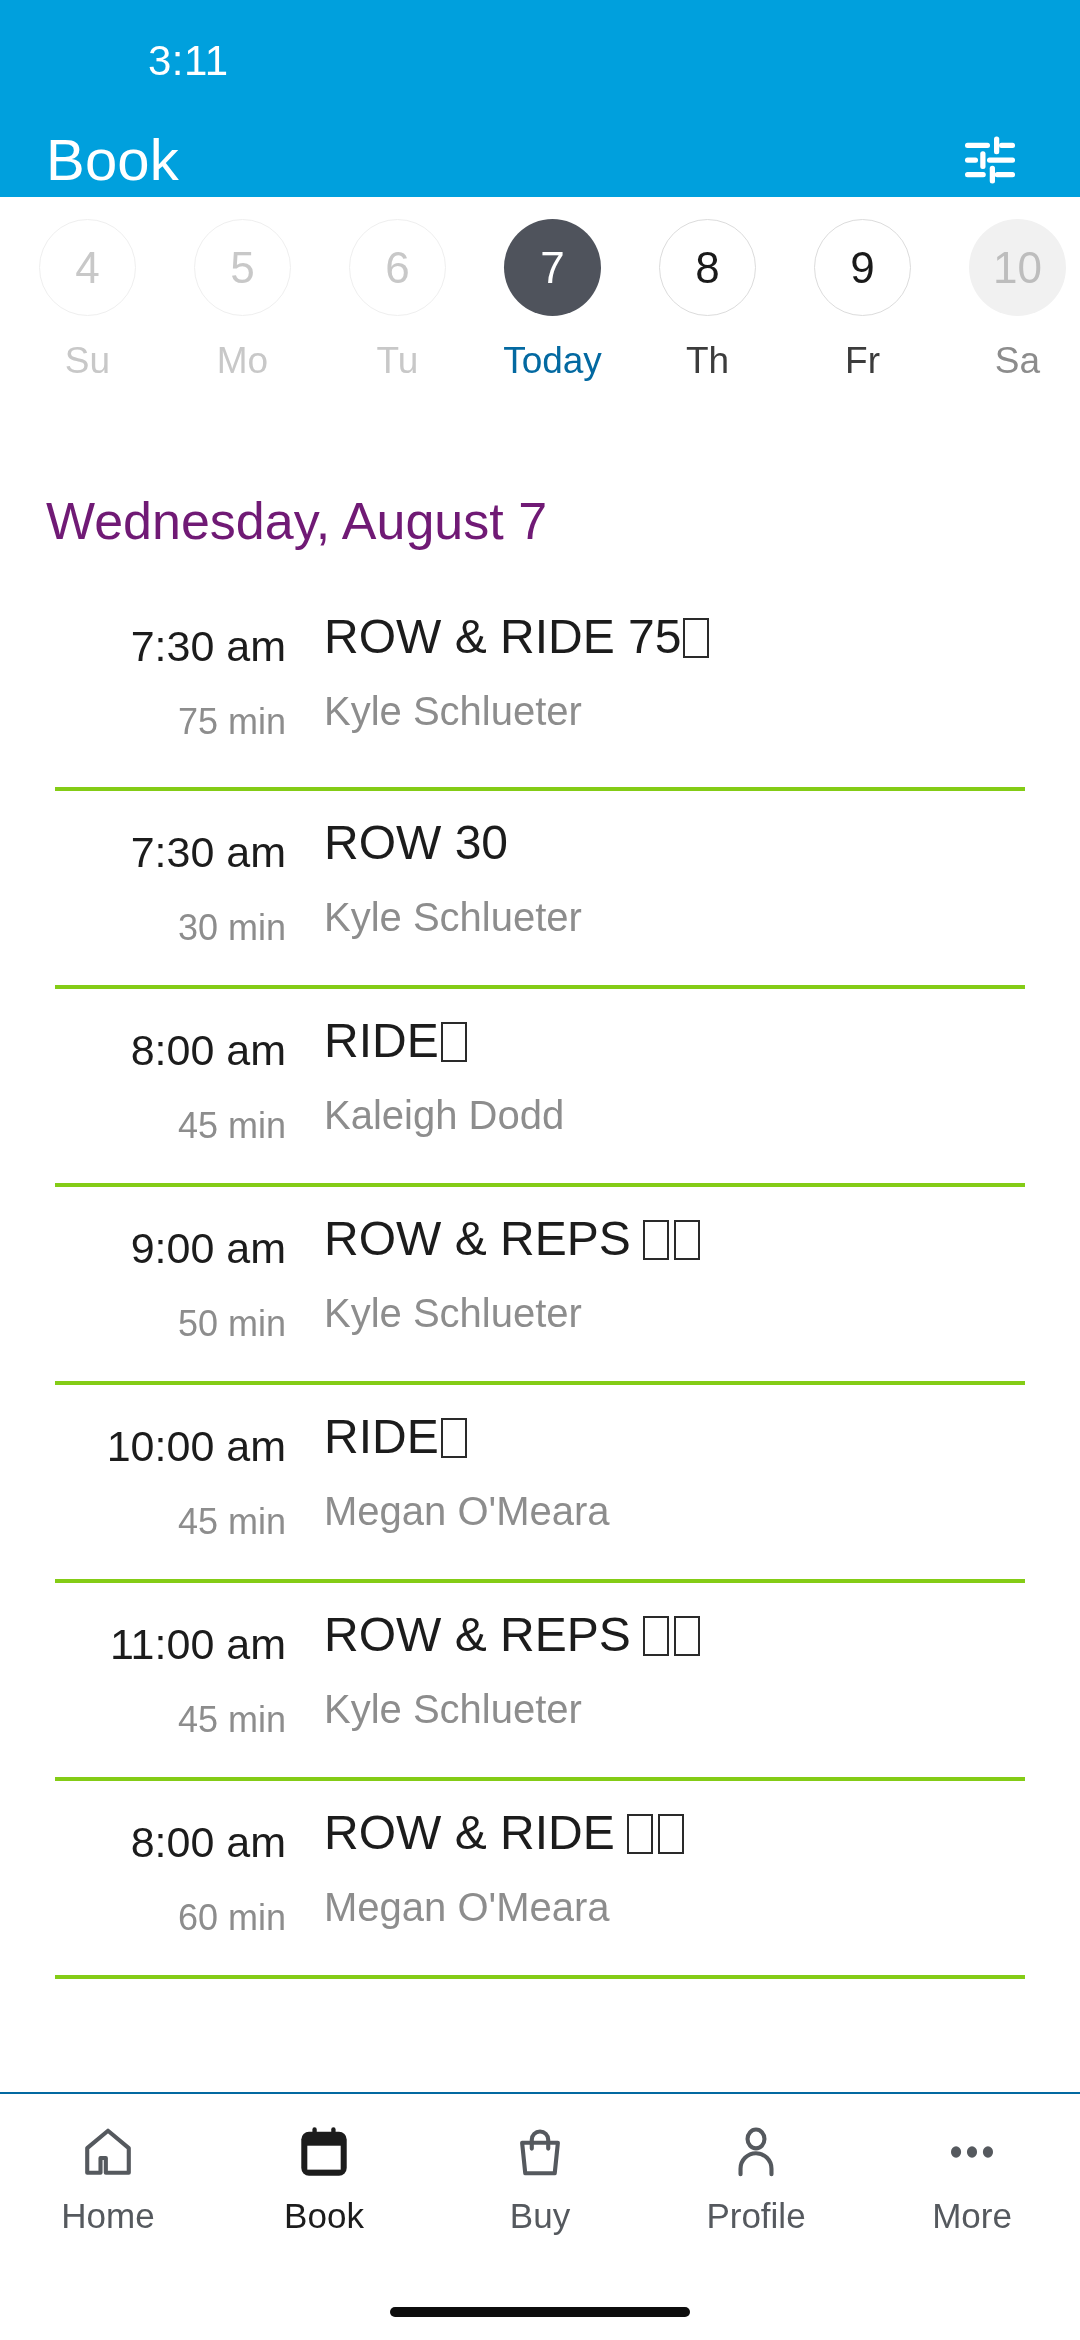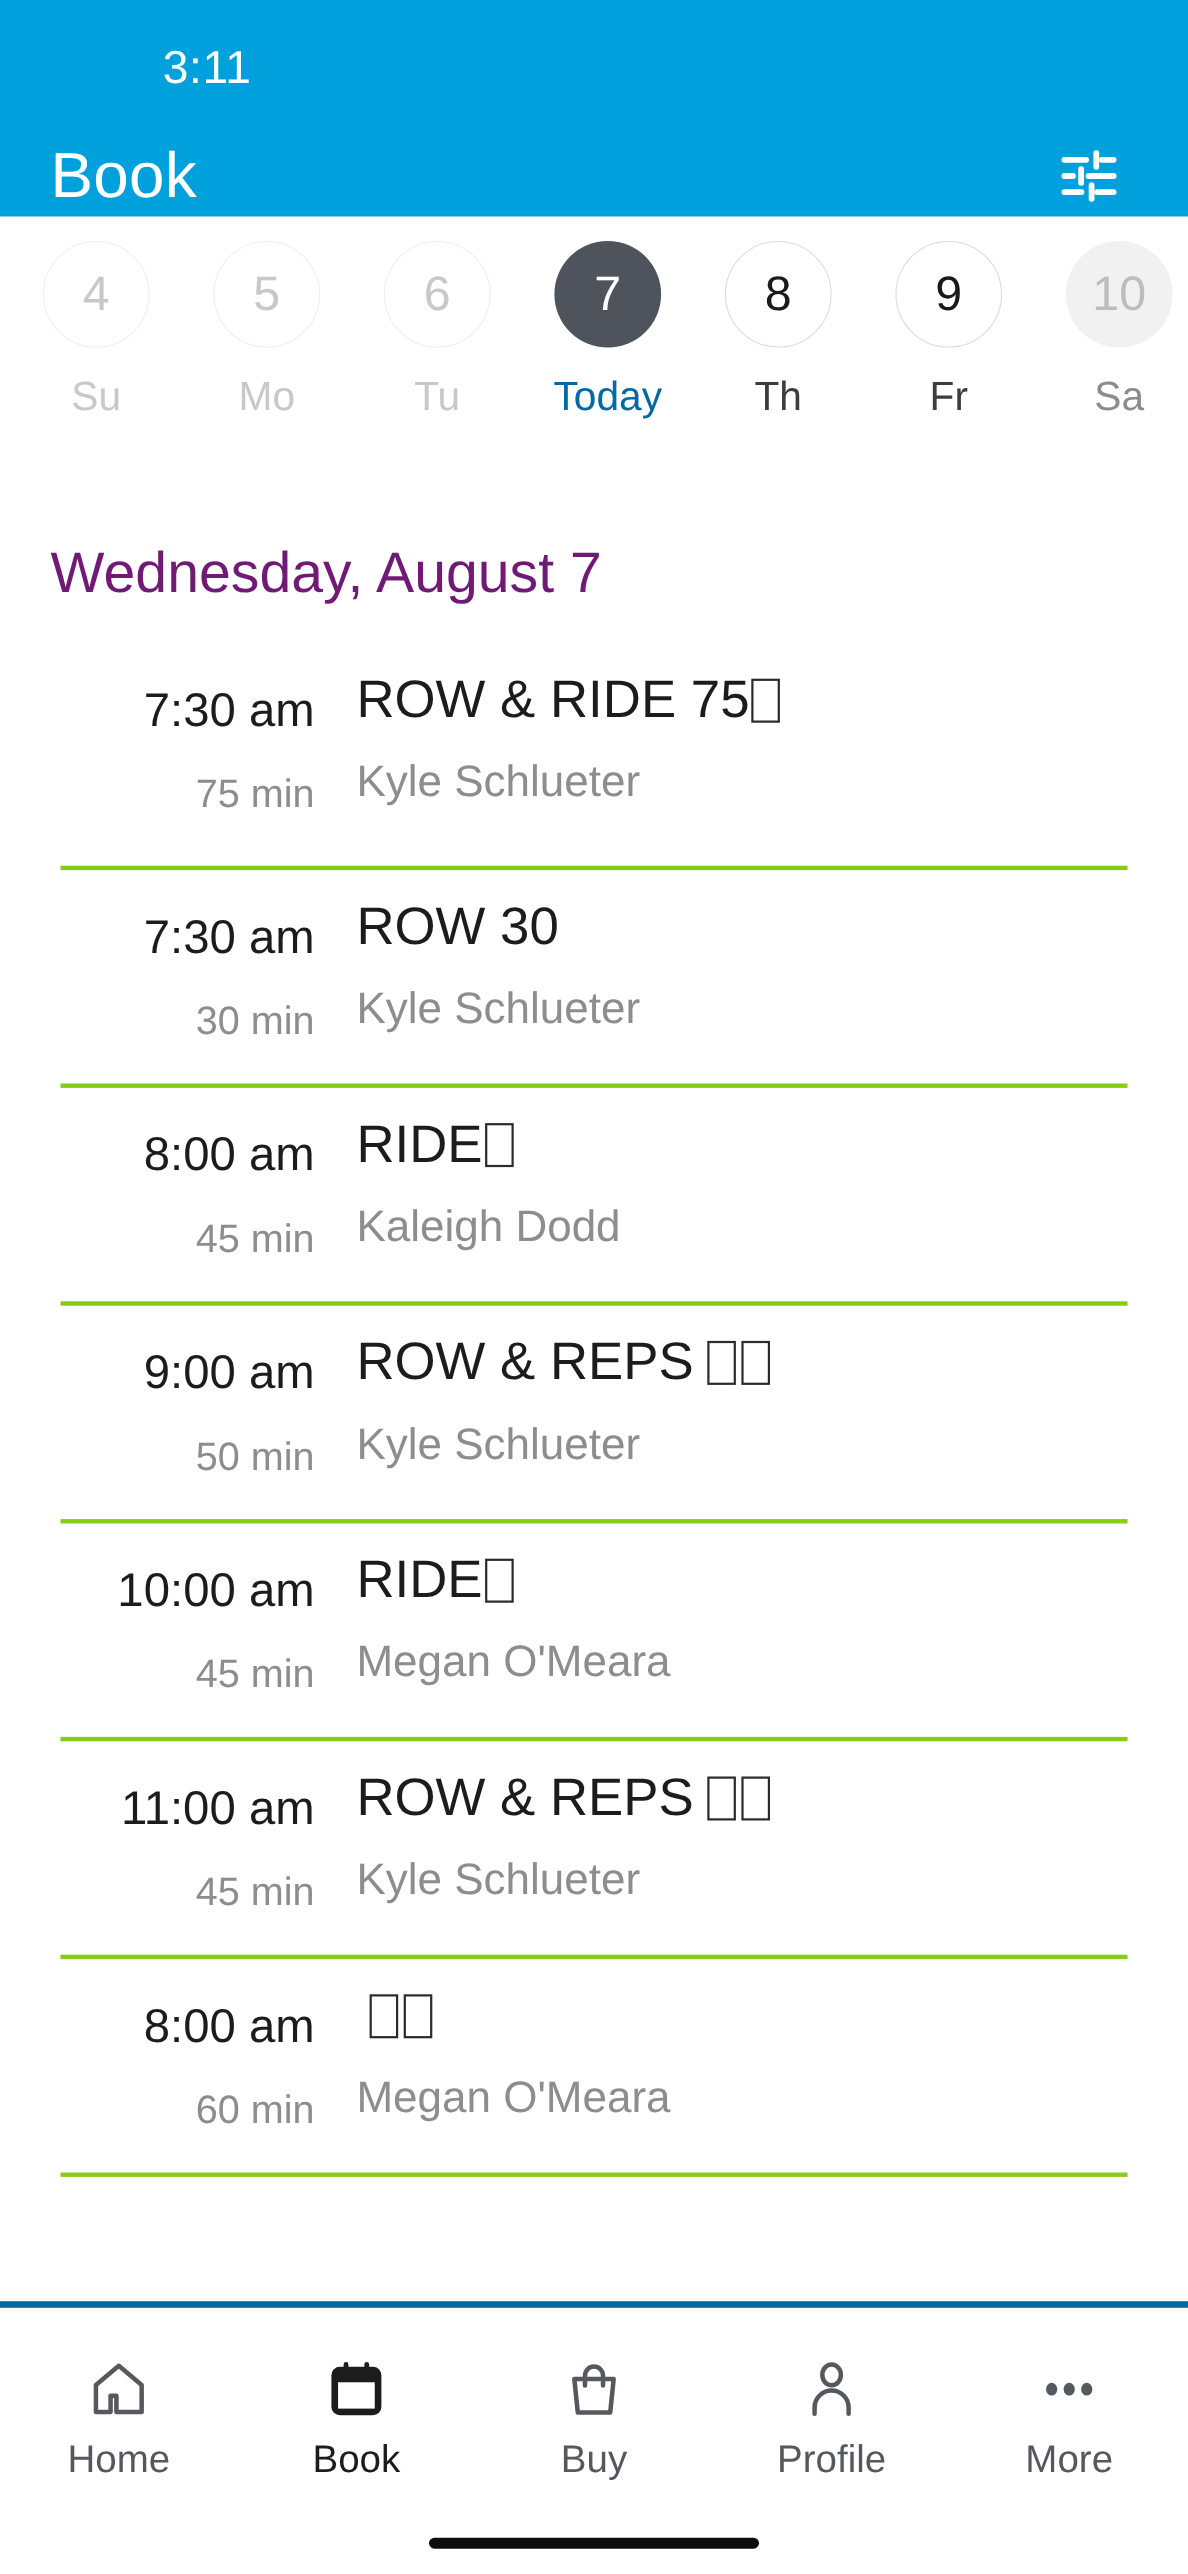--- a/index.html
+++ b/index.html
@@ -169,25 +169,25 @@
   .class-instructor {
     margin-top:25px;
     font-size:40px;
     color:#8d8d8d;
   }
 
   
   .bottomnav {
     flex:0 0 auto;
     height:192px;
-    border-top:6px solid #0369a1;
+    border-top:2px solid #0369a1;
     background:#ffffff;
     display:flex;
     align-items:flex-start;
-    padding-top:38px;
+    padding-top:22px;
   }
   .navitem {
     flex:1 1 0;
     display:flex; flex-direction:column;
     align-items:center;
   }
   .navicon {
     height:72px;
     display:flex; align-items:center; justify-content:center;
   }
@@ -332,21 +332,21 @@
           <div class="class-name"><span>ROW &amp; REPS</span><span class="tofu tofu-gap"></span><span class="tofu"></span></div>
           <div class="class-instructor">Kyle Schlueter</div>
         </div>
       </div>
       <div class="classrow">
         <div class="rowtime">
           <div class="time-main">8:00 am</div>
           <div class="time-dur">60 min</div>
         </div>
         <div class="rowinfo">
-          <div class="class-name"><span class="tofu tofu-gap"></span><span class="tofu"></span></div>
+          <div class="class-name"><span>ROW &amp; RIDE</span><span class="tofu tofu-gap"></span><span class="tofu"></span></div>
           <div class="class-instructor">Megan O'Meara</div>
         </div>
       </div>
     </div>
 
   <div class="bottomnav" id="bottomnav">
       <div class="navitem">
         <div class="navicon">
           <svg width="58" height="58" viewBox="0 0 24 24">
             <path d="M12 3.2 3.4 10.4v10.2h5.5v-6.1h2.2v6.1h9.5V10.4z" fill="none" stroke="#55595e" stroke-width="1.7" stroke-linejoin="round"></path>

